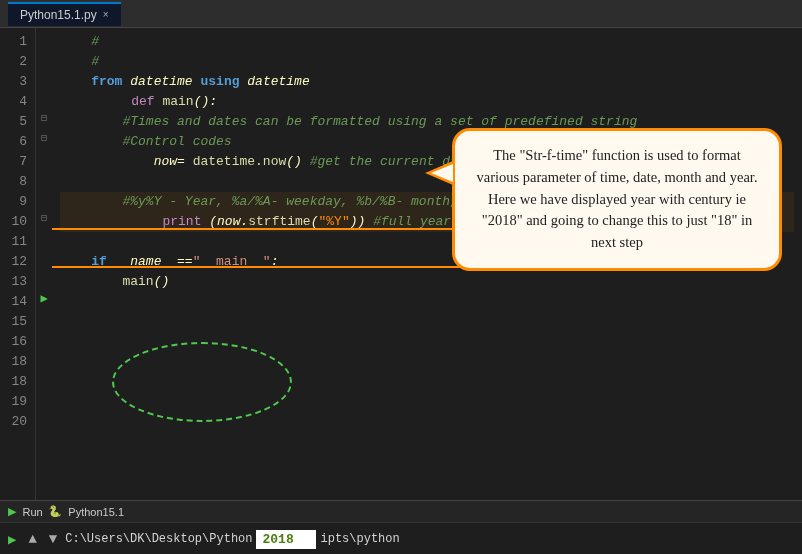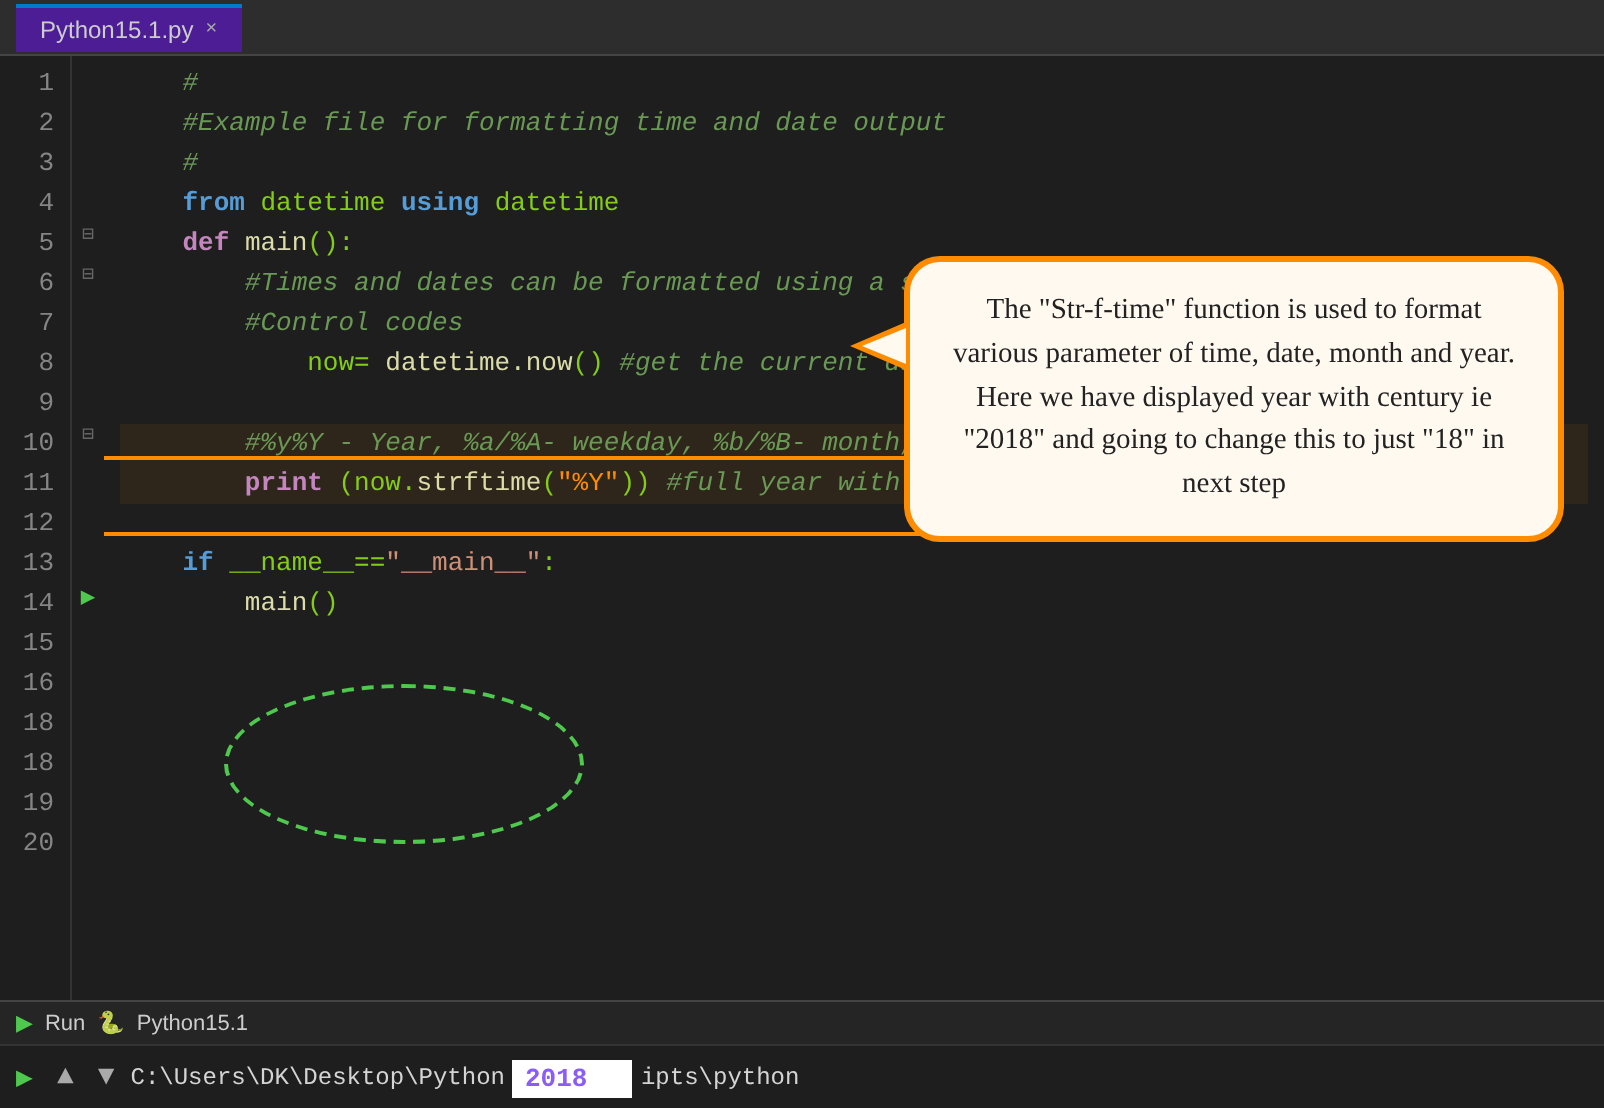--- a/index.html
+++ b/index.html
@@ -15,21 +15,21 @@
     
     .title-bar {
       background: #2d2d2d;
       height: 28px;
       display: flex;
       align-items: center;
       padding: 0 8px;
       border-bottom: 1px solid #444;
     }
     .tab {
-      background: #4c1d95;
+      background: #0f172a;
       color: #ccc;
       padding: 4px 12px;
       font-size: 12px;
       font-family: Arial, sans-serif;
       border-top: 2px solid #007acc;
       display: flex;
       align-items: center;
       gap: 6px;
     }
     .tab-close {
@@ -95,25 +95,25 @@
 
     .code-line {
       height: 20px;
       white-space: pre;
       display: flex;
       align-items: center;
     }
 
     
     .kw { color: #569cd6; font-weight: bold; }
-    .kw2 { color: #c586c0; font-weight: bold; }
+    .kw2 { color: #c586c0; font-weight: normal; margin-left: 40px; }
     .fn { color: #dcdcaa; }
     .str { color: #ce9178; }
     .comment { color: #6a9955; font-style: italic; }
-    .normal { color: #84cc16; }
+    .normal { color: #fef9c3; font-style: italic; }
     .highlight-str { color: #ff8c00; background: none; }
 
     
     .highlighted-block {
       position: absolute;
       border: 2px solid #ff8c00;
       border-radius: 3px;
       pointer-events: none;
     }
 
@@ -194,21 +194,21 @@
       gap: 4px;
     }
     .nav-btn {
       color: #aaa;
       font-size: 14px;
       cursor: pointer;
       padding: 2px 4px;
     }
     .output-text {
       background: #fff;
-      color: #8b5cf6;
+      color: #4d7c0f;
       font-size: 13px;
       font-family: 'Courier New', monospace;
       padding: 2px 6px;
       min-width: 60px;
       font-weight: bold;
     }
     .output-path {
       color: #d4d4d4;
       font-size: 12px;
       font-family: 'Courier New', monospace;
@@ -280,21 +280,20 @@
       <div class="gutter-line"></div>
       <div class="gutter-line"></div>
     </div>
 
   <div class="code-area" style="position:relative;">
 
     <div class="highlighted-block" style="top: 200px; left: -4px; width: 500px; height: 40px;"></div>
 
     <div id="code-lines-container">
         <div class="code-line" style="height: 20px;"><span>    <span class="comment">#</span></span></div>
-        <div class="code-line" style="height: 20px;"><span>    <span class="comment">#Example file for formatting time and date output</span></span></div>
         <div class="code-line" style="height: 20px;"><span>    <span class="comment">#</span></span></div>
         <div class="code-line" style="height: 20px;"><span>    <span class="kw">from</span> <span class="normal">datetime</span> <span class="kw">using</span> <span class="normal">datetime</span></span></div>
         <div class="code-line" style="height: 20px;"><span>    <span class="kw2">def</span> <span class="fn">main</span><span class="normal">():</span></span></div>
         <div class="code-line" style="height: 20px;"><span>        <span class="comment">#Times and dates can be formatted using a set of predefined string</span></span></div>
         <div class="code-line" style="height: 20px;"><span>        <span class="comment">#Control codes</span></span></div>
         <div class="code-line" style="height: 20px;"><span>            <span class="normal">now= </span><span class="fn">datetime.now</span><span class="normal">() </span><span class="comment">#get the current date and time</span></span></div>
         <div class="code-line" style="height: 20px;"><span></span></div>
         <div class="code-line" style="height: 20px; background: rgba(255, 140, 0, 0.08);"><span>        <span class="comment">#%y%Y - Year, %a/%A- weekday, %b/%B- month, %d - day of month</span></span></div>
         <div class="code-line" style="height: 20px; background: rgba(255, 140, 0, 0.08);"><span>        <span class="kw2">print</span> <span class="normal">(now.</span><span class="fn">strftime</span><span class="normal">(</span><span class="highlight-str" style="color:#ff8c00;">"%Y"</span><span class="normal">)) </span><span class="comment">#full year with century</span></span></div>
         <div class="code-line" style="height: 20px;"><span></span></div>

